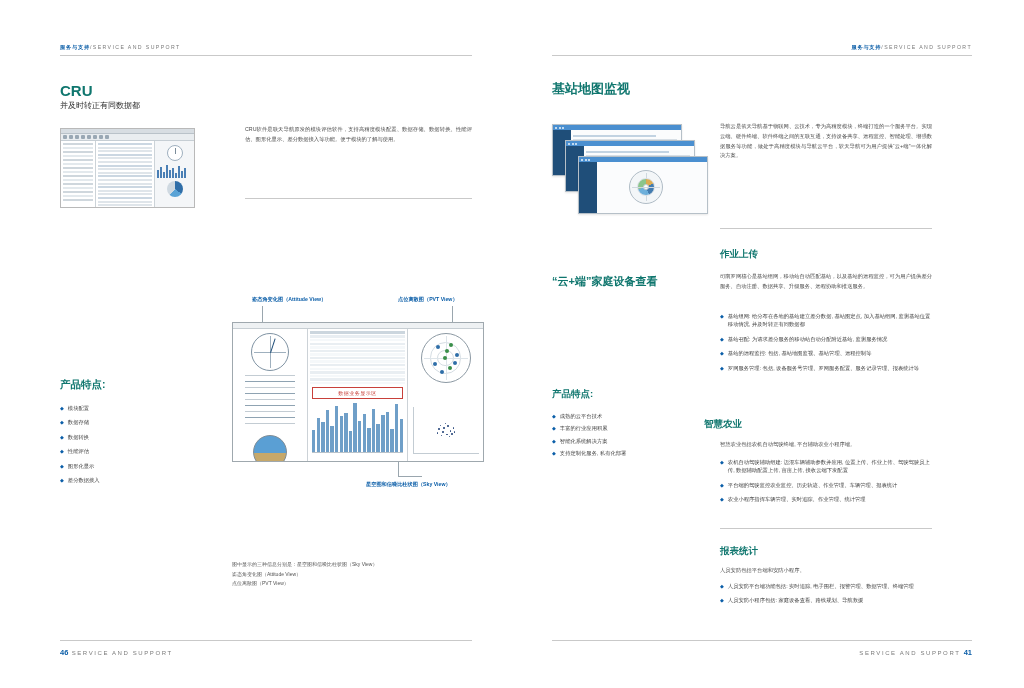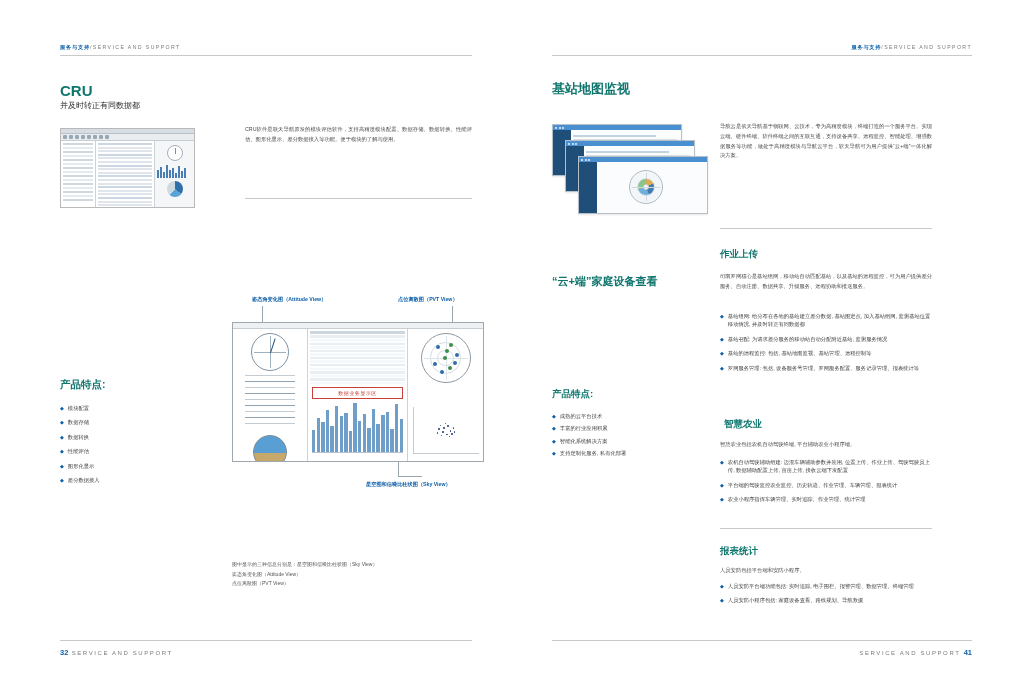--- a/index.html
+++ b/index.html
@@ -408,21 +408,21 @@
           <span class="txt">图形化显示</span>
         </div>
         <div class="bullet-row">
           <span class="dia">◆</span>
           <span class="txt">差分数据接入</span>
         </div>
       </div>
 
       <div class="folio-rule" style="left:60px; top:640px; width:412px;"></div>
       <div class="folio" style="left:60px; top:648px;">
-        <span class="num">32</span>
+        <span class="num">46</span>
         <span>SERVICE AND SUPPORT</span>
       </div>
     </div>
 
     <div class="fig" style="left:232px; top:322px; width:252px; height:140px;">
       <div class="fbar"></div>
       <div class="fbody">
 
         <div class="col c1">
           <div class="attitude-dial">
@@ -634,21 +634,21 @@
         <div class="bullet-row">
           <span class="dia">◆</span>
           <span class="txt">基站的远程监控: 包括, 基站地图监视、基站管理、远程控制等</span>
         </div>
         <div class="bullet-row">
           <span class="dia">◆</span>
           <span class="txt">罗网服务管理: 包括, 设备服务号管理、罗网服务配置、服务记录管理、报表统计等</span>
         </div>
       </div>
 
-      <div class="h-blue" style="left:212px; top:418px; font-size:9.5px;">智慧农业</div>
+      <div class="h-blue" style="left:192px; top:418px; font-size:9.5px;">智慧农业</div>
       <div class="para" style="left:208px; top:440px; width:212px;">智慧农业包括农机自动驾驶终端, 平台辅助农业小程序端。</div>
       <div class="bullets" style="left:208px; top:458px; width:215px;">
         <div class="bullet-row">
           <span class="dia">◆</span>
           <span class="txt">农机自动驾驶辅助组建: 迈混车辆辅助参数并应用, 位置上传、作业上传、驾驶驾驶员上传, 数据辅助配置上传, 亩亩上传, 接收云端下发配置</span>
         </div>
         <div class="bullet-row">
           <span class="dia">◆</span>
           <span class="txt">平台端的驾驶监控农业监控、历史轨迹、作业管理、车辆管理、报表统计</span>
         </div>

